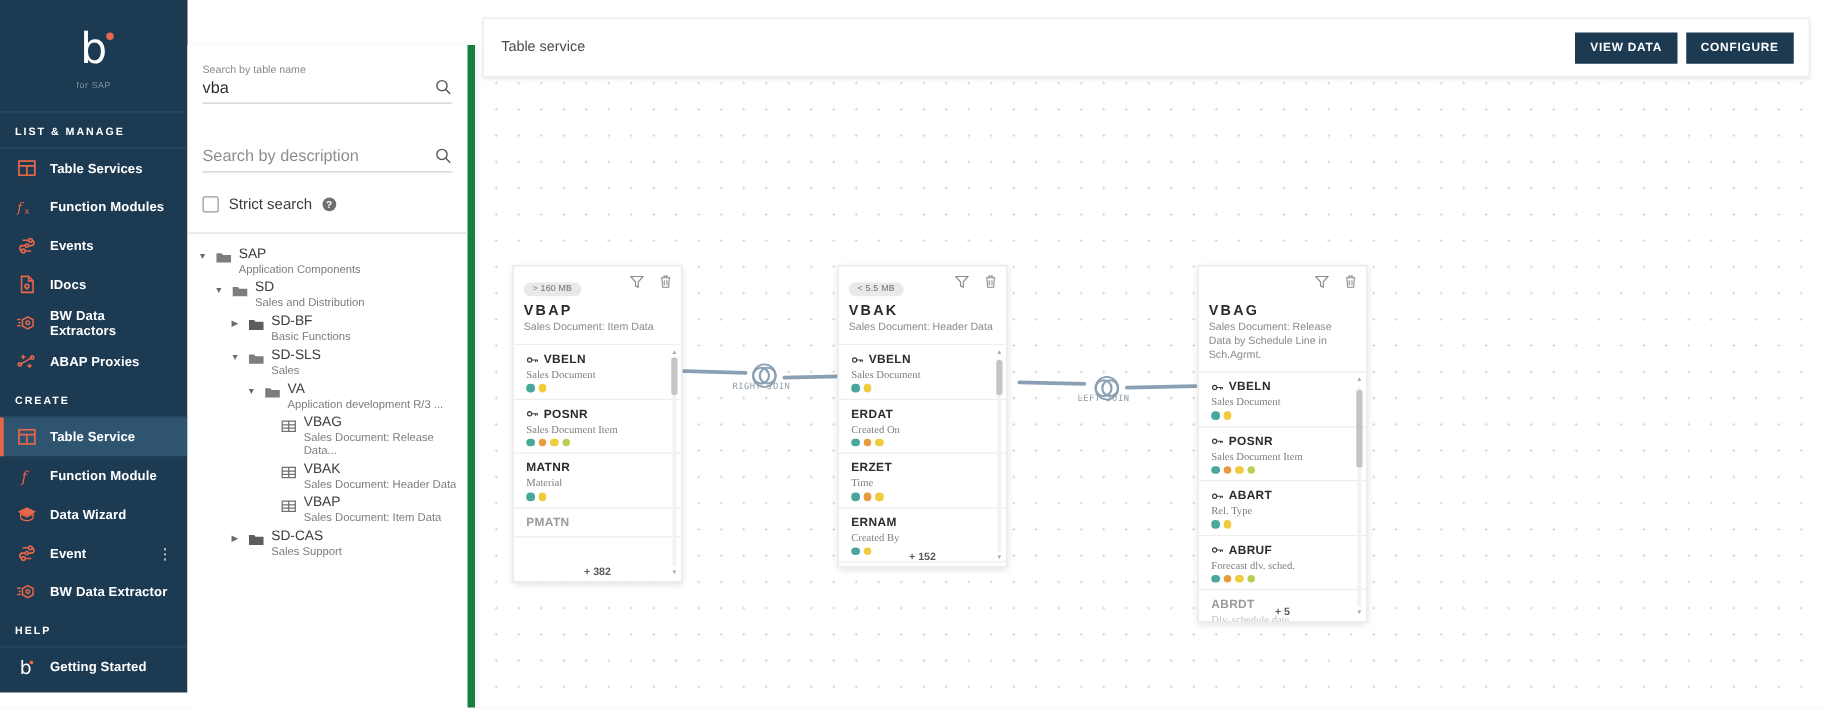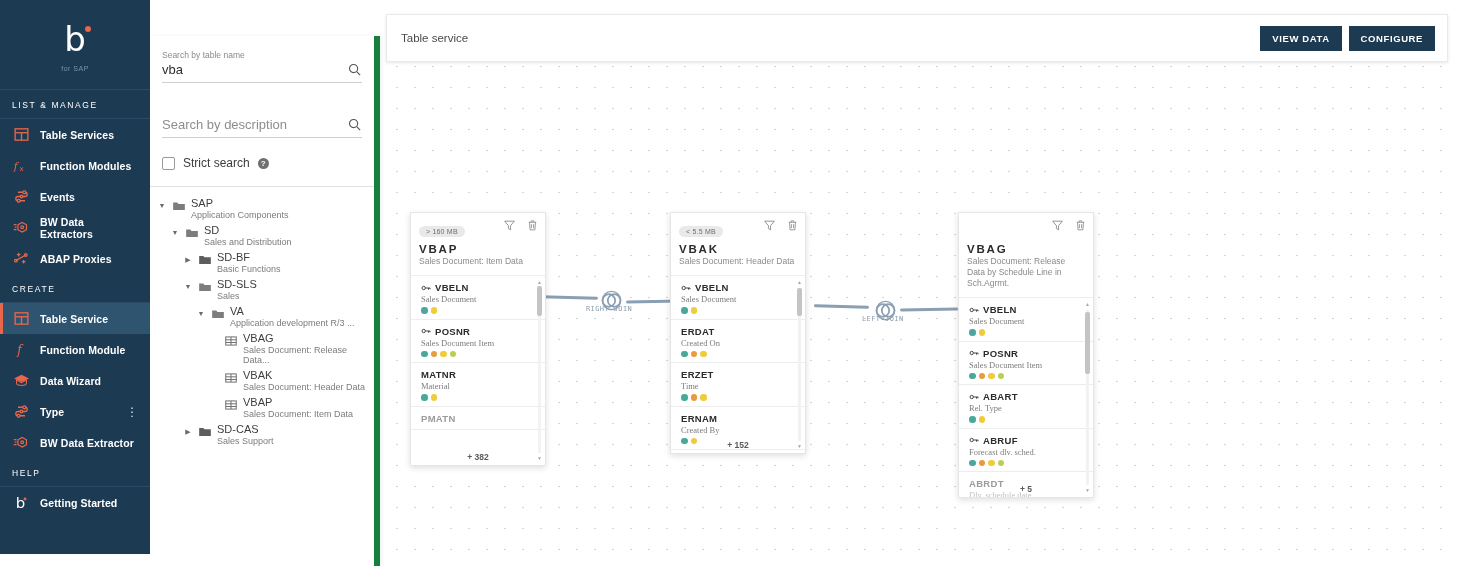--- a/index.html
+++ b/index.html
@@ -20,21 +20,21 @@
     border-bottom: 1px solid #2a4a65; }
   .logo-circle {
     width: 46px; height: 46px; border-radius: 50%; background:#1d3a53; position: relative;
     display:flex; align-items:center; justify-content:center;
   }
   .logo-b { font-family:"DejaVu Sans", sans-serif; font-size: 34px; font-weight: 400; color:#fff; line-height:1;
     position:relative; top:-2px; }
   .logo-dot { position:absolute; width:6px; height:6px; border-radius:50%; background:#e8664a; top:8px; right:7px; }
   .logo-sub { font-size:7px; color:#7d93a6; letter-spacing:0.5px; margin-top:1px; }
 
-  .sect-head { font-size: 8.5px; letter-spacing: 1.6px; color:#ffffff; font-weight:400;
+  .sect-head { font-size: 8.5px; letter-spacing: 1.6px; color:#ffffff; font-weight:700;
     padding: 10px 12px 8px 12px; border-bottom:1px solid #2a4a65; }
   .nav-item {
     display:flex; align-items:center; gap:10px; height:31px; padding: 0 12px;
     font-size:11px; color:#ffffff; cursor:pointer; position:relative;
   }
   .nav-item .lbl { font-weight:700; font-size:10.5px; letter-spacing:0.1px; }
   .nav-item.active { background:#2f5470; }
   .nav-item.active::before { content:""; position:absolute; left:0; top:0; bottom:0; width:3px; background:#e8664a; }
   .ico { width:18px; height:18px; flex:0 0 18px; display:flex; align-items:center; justify-content:center; }
   .ico svg { width:17px; height:17px; display:block; }
@@ -177,20 +177,31 @@
               <path d="M7 6h10a3 3 0 010 6H7a3 3 0 000 6h10"></path>
               <circle cx="16" cy="6" r="2.1" fill="#1d3a53"></circle>
               <circle cx="8" cy="18" r="2.1" fill="#1d3a53"></circle>
               <circle cx="12" cy="12" r="1.8" fill="#1d3a53"></circle>
             </svg>
           </span>
           <span class="lbl">Events</span>
         </div>
         <div class="nav-item">
           <span class="ico">
+            <svg viewBox="0 0 24 24" fill="none" stroke="#e8664a" stroke-width="1.8">
+              <path d="M6 3h8l5 5v13H6z"></path>
+              <path d="M14 3v5h5"></path>
+              <circle cx="12" cy="14" r="2.2"></circle>
+              <line x1="12" y1="16.2" x2="12" y2="18"></line>
+            </svg>
+          </span>
+          <span class="lbl">IDocs</span>
+        </div>
+        <div class="nav-item">
+          <span class="ico">
             <svg viewBox="0 0 24 24" fill="none" stroke="#e8664a" stroke-width="1.7">
               <path d="M13 5l6 3.2v7L13 18.5 7 15.2v-7z"></path>
               <line x1="1" y1="8" x2="5" y2="8"></line>
               <line x1="2.5" y1="11.5" x2="5" y2="11.5"></line>
               <line x1="1" y1="15" x2="5" y2="15"></line>
               <circle cx="13" cy="11.7" r="2"></circle>
             </svg>
           </span>
           <span class="lbl">BW Data Extractors</span>
         </div>
@@ -238,21 +249,21 @@
         </div>
         <div class="nav-item">
           <span class="ico">
             <svg viewBox="0 0 24 24" fill="none" stroke="#e8664a" stroke-width="1.8">
               <path d="M7 6h10a3 3 0 010 6H7a3 3 0 000 6h10"></path>
               <circle cx="16" cy="6" r="2.1" fill="#1d3a53"></circle>
               <circle cx="8" cy="18" r="2.1" fill="#1d3a53"></circle>
               <circle cx="12" cy="12" r="1.8" fill="#1d3a53"></circle>
             </svg>
           </span>
-          <span class="lbl">Type</span>
+          <span class="lbl">Event</span>
           <span class="kebab">⋮</span>
         </div>
         <div class="nav-item">
           <span class="ico">
             <svg viewBox="0 0 24 24" fill="none" stroke="#e8664a" stroke-width="1.7">
               <path d="M13 5l6 3.2v7L13 18.5 7 15.2v-7z"></path>
               <line x1="1" y1="8" x2="5" y2="8"></line>
               <line x1="2.5" y1="11.5" x2="5" y2="11.5"></line>
               <line x1="1" y1="15" x2="5" y2="15"></line>
               <circle cx="13" cy="11.7" r="2"></circle>

